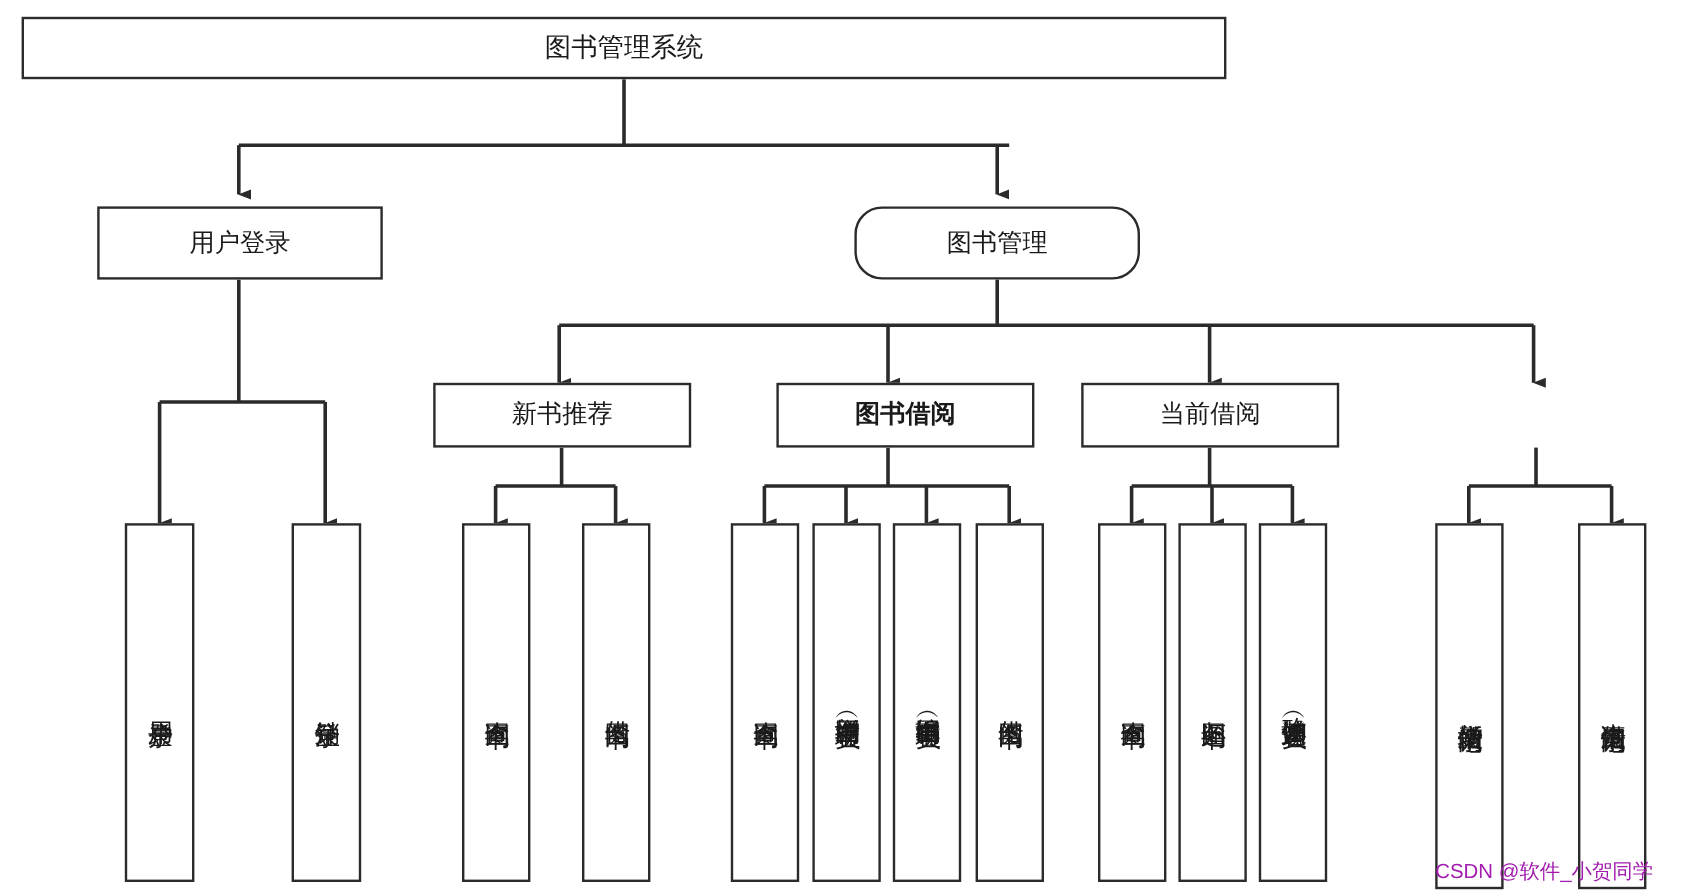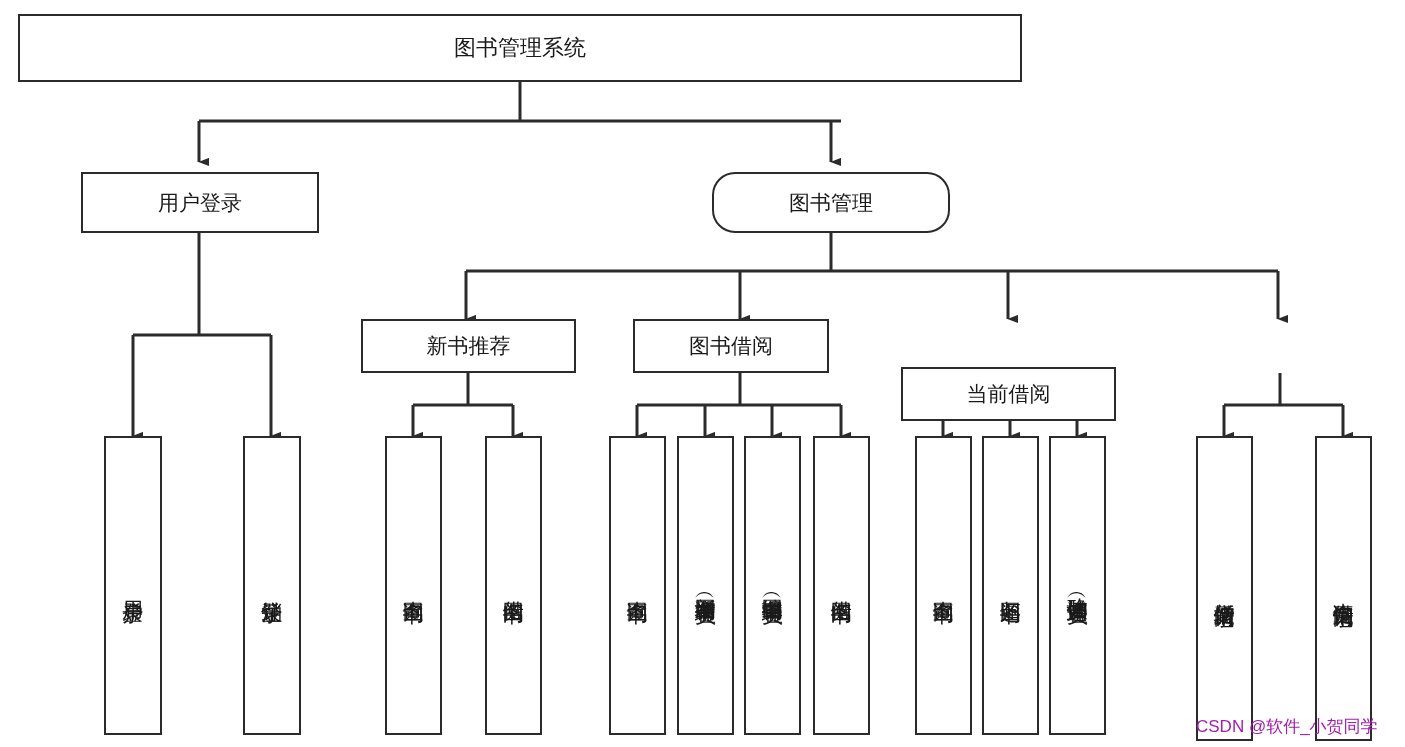--- a/index.html
+++ b/index.html
@@ -110,41 +110,41 @@
       <path d="M1010,405 L1010,436" marker-end="url(#arrowhead)"></path>
       <path d="M1077,405 L1077,436" marker-end="url(#arrowhead)"></path>
 
       <path d="M1280,373 L1280,405"></path>
       <path d="M1224,405 L1343,405"></path>
       <path d="M1224,405 L1224,436" marker-end="url(#arrowhead)"></path>
       <path d="M1343,405 L1343,436" marker-end="url(#arrowhead)"></path>
     </g>
   </svg>
 
-  <div class="node node-h node-root" style="left:18px; top:14px; width:1004px; height:68px;">
+  <div class="node node-h node-root" style="left:18px; top:14px; width:1004px; height:52px;">
     <span>图书管理系统</span>
   </div>
 
   <div class="node node-h" style="left:81px; top:172px; width:238px; height:61px;">
     <span>用户登录</span>
   </div>
 
   <div class="node node-h" style="left:712px; top:172px; width:238px; height:61px;border-radius:23px;">
     <span>图书管理</span>
   </div>
 
   <div class="node node-h" style="left:361px; top:319px; width:215px; height:54px;">
     <span>新书推荐</span>
   </div>
 
-  <div class="node node-h" style="left:633px; top:319px; width:196px; height:54px;">
+  <div class="node node-h" style="left:647px; top:319px; width:215px; height:54px;font-weight:bold;">
     <span>图书借阅</span>
   </div>
 
-  <div class="node node-h" style="left:901px; top:319px; width:215px; height:54px;margin-top:48px;">
+  <div class="node node-h" style="left:901px; top:319px; width:215px; height:54px;">
     <span>当前借阅</span>
   </div>
 
 
   <div class="node node-v" style="left:104px; top:436px; width:58px; height:299px;">
     <span>用户登录</span>
   </div>
 
   <div class="node node-v" style="left:243px; top:436px; width:58px; height:299px;">
     <span>注销登录</span>

